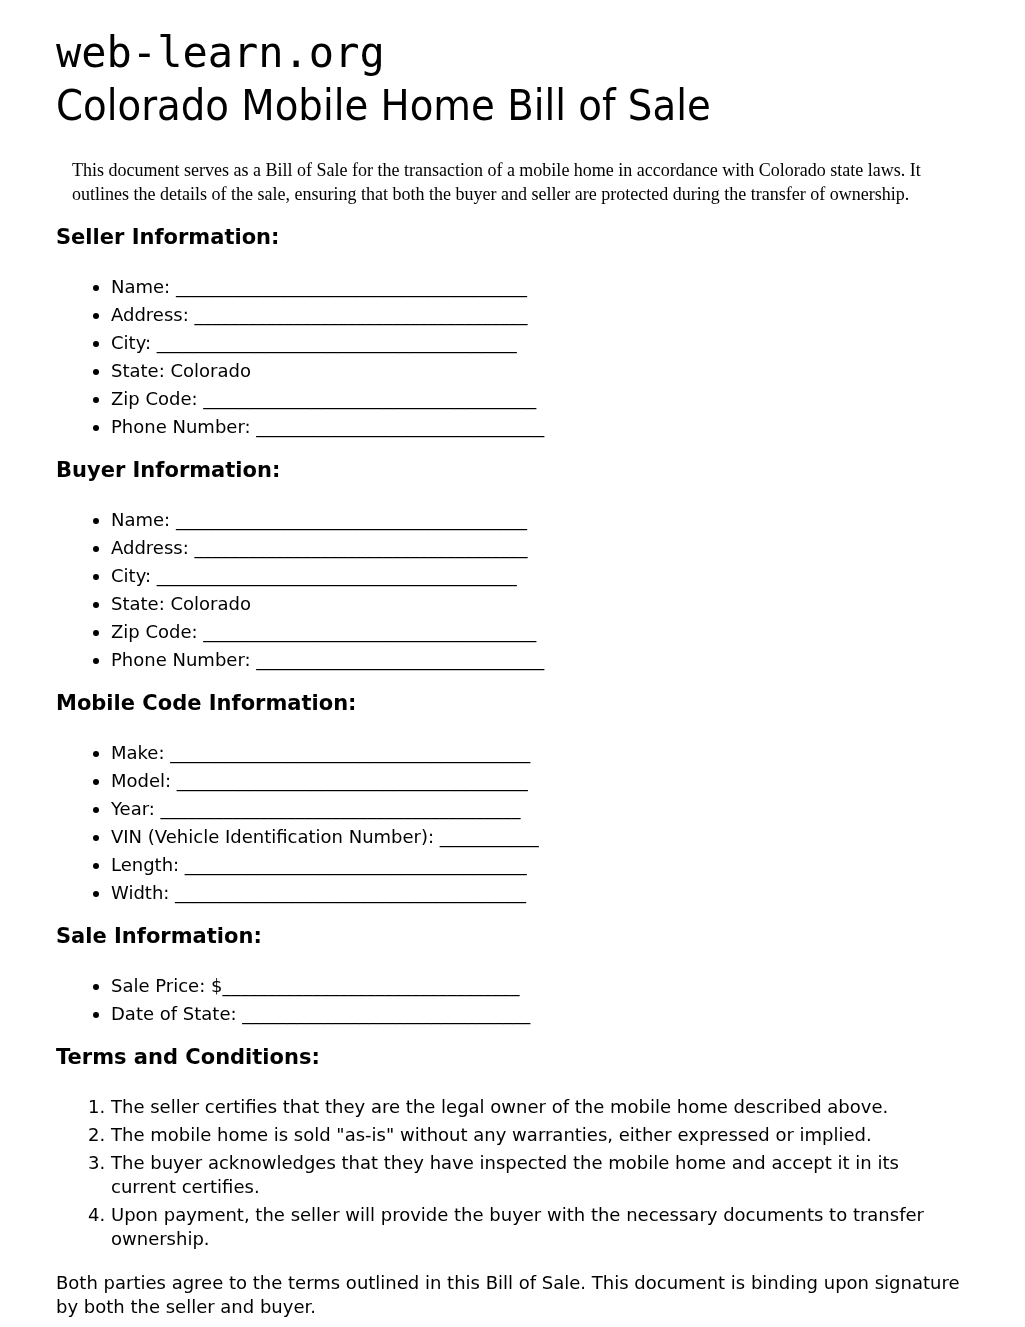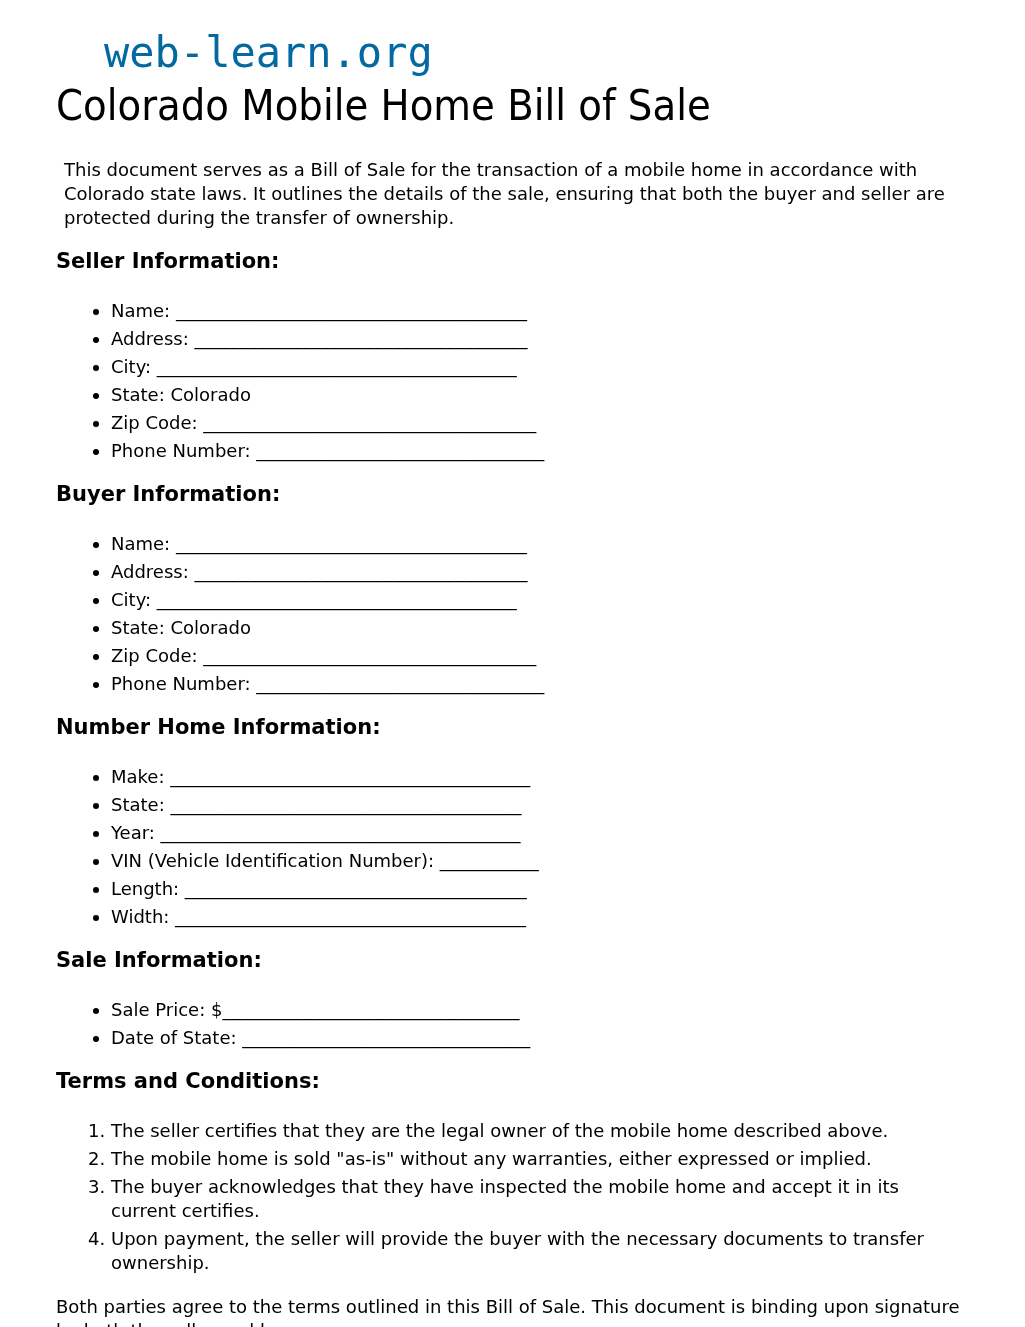--- a/index.html
+++ b/index.html
@@ -10,37 +10,36 @@
     padding: 30px 65px 44px 56px;
     font-family: "DejaVu Sans", sans-serif;
     font-size: 18px;
     line-height: 24px;
     color: #000000;
   }
   .logo {
     font-family: "DejaVu Sans Mono", monospace;
     font-size: 42px;
     line-height: 46px;
-    color: #0369a1;
+    color: #000000;
     white-space: nowrap;
-    margin-left: 48px;
   }
   h1 {
     margin: 4px 0 28px;
     font-size: 43px;
     line-height: 50px;
     font-weight: normal;
   }
   h1 .squeeze {
     display: inline-block;
     transform: scaleX(0.9);
     transform-origin: 0 50%;
     white-space: nowrap;
   }
-  p.intro { margin: 2px 8px 0; }
+  p.intro { margin: 2px 16px 0; font-family: Liberation Serif, serif; }
   h2.sec {
     font-size: 21px;
     line-height: 24px;
     font-weight: bold;
     margin: 19px 0 0;
   }
   ul.blanks, ol.terms {
     margin: 26px 0 0;
     padding-left: 51px;
   }
@@ -69,24 +68,24 @@
 <h2 class="sec">Buyer Information:</h2>
 <ul class="blanks">
   <li>Name: _______________________________________</li>
   <li>Address: _____________________________________</li>
   <li>City: ________________________________________</li>
   <li>State: Colorado</li>
   <li>Zip Code: _____________________________________</li>
   <li>Phone Number: ________________________________</li>
 </ul>
 
-<h2 class="sec">Number Home Information:</h2>
+<h2 class="sec">Mobile Code Information:</h2>
 <ul class="blanks">
   <li>Make: ________________________________________</li>
-  <li>State: _______________________________________</li>
+  <li>Model: _______________________________________</li>
   <li>Year: ________________________________________</li>
   <li>VIN (Vehicle Identification Number): ___________</li>
   <li>Length: ______________________________________</li>
   <li>Width: _______________________________________</li>
 </ul>
 
 <h2 class="sec">Sale Information:</h2>
 <ul class="blanks">
   <li>Sale Price: $_________________________________</li>
   <li>Date of State: ________________________________</li>

